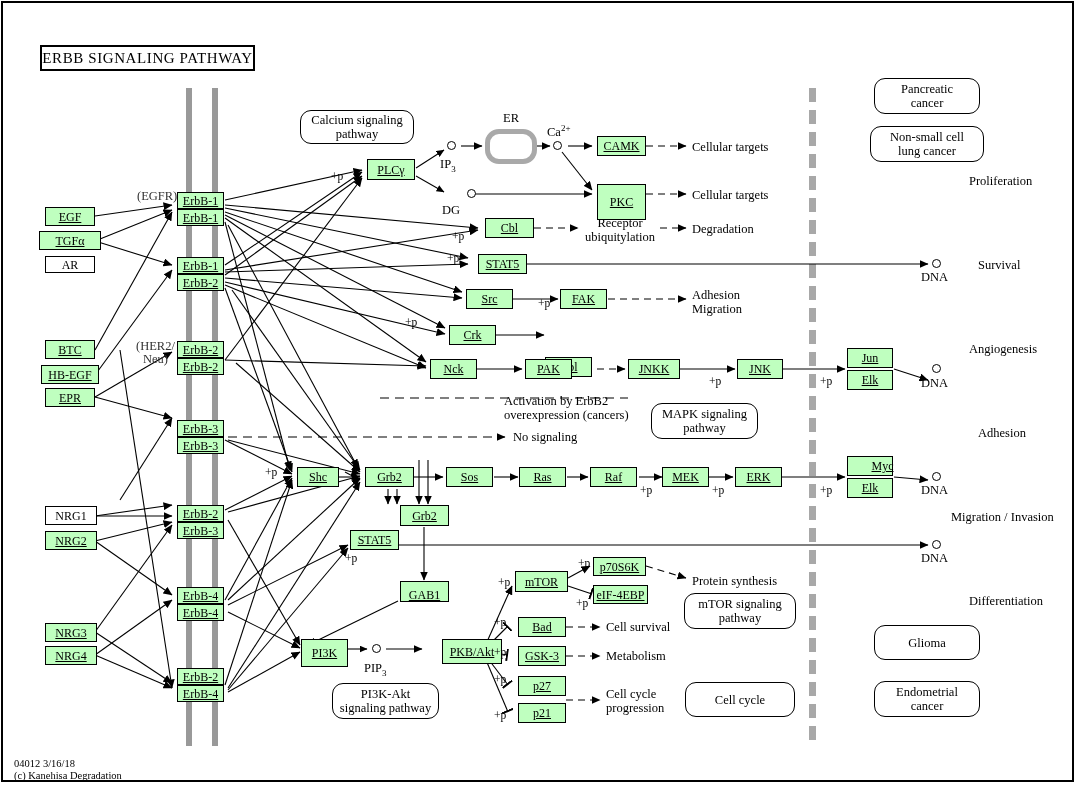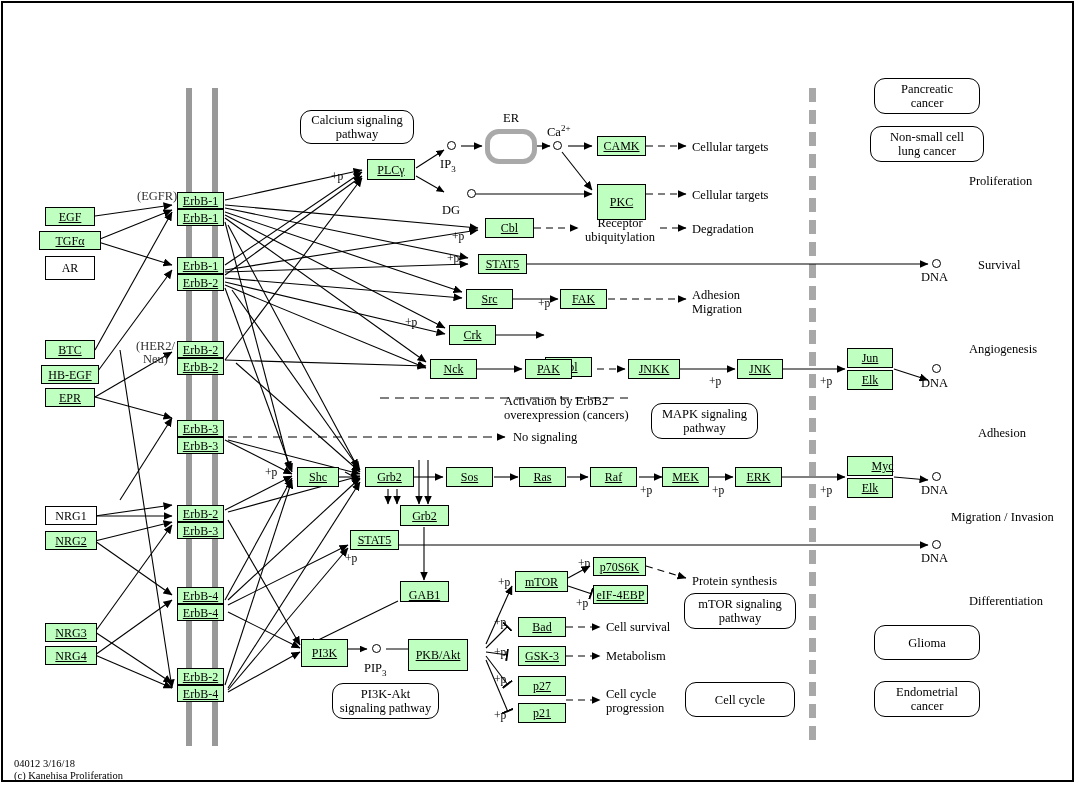--- a/index.html
+++ b/index.html
@@ -73,20 +73,21 @@
     position:absolute;width:9px;height:9px;border:1.6px solid #000;border-radius:50%;
     background:#fff;box-sizing:border-box;
   }
 </style>
 </head>
 <body>
 
 <div id="canvas">
   <div id="frame"></div>
 
+  <div class="title-box">ERBB  SIGNALING  PATHWAY</div>
 
   <div class="membrane" style="left:186px;top:88px;width:6px;height:658px;"></div>
   <div class="membrane" style="left:212px;top:88px;width:6px;height:658px;"></div>
 
   <div class="nucmem" style="left:809px;top:88px;height:658px;"></div>
 
   <div class="er" style="left:485px;top:129px;width:52px;height:35px;"></div>
   <div class="lbl c" style="left:485px;top:112px;width:52px;">ER</div>
 
   <svg class="wires" viewBox="0 0 1077 785">
@@ -256,21 +257,21 @@
   <div class="circ" style="left:932px;top:364px;"></div>
   <div class="circ" style="left:932px;top:472px;"></div>
   <div class="circ" style="left:932px;top:540px;"></div>
 
   <div class="node green" style="left:45px;top:207px;width:50px;height:19px;">
       <span>EGF</span>
     </div>
   <div class="node green" style="left:39px;top:231px;width:62px;height:19px;">
       <span>TGFα</span>
     </div>
-  <div class="node white nounder" style="left:45px;top:256px;width:50px;height:24px;">
+  <div class="node white nounder" style="left:45px;top:256px;width:50px;height:17px;">
       <span>AR</span>
     </div>
 
   <div class="node green" style="left:45px;top:340px;width:50px;height:19px;">
       <span>BTC</span>
     </div>
   <div class="node green" style="left:41px;top:365px;width:58px;height:19px;">
       <span>HB-EGF</span>
     </div>
   <div class="node green" style="left:45px;top:388px;width:50px;height:19px;">
@@ -431,21 +432,21 @@
     </div>
   <div class="node green" style="left:593px;top:557px;width:53px;height:19px;">
       <span>p70S6K</span>
     </div>
   <div class="node green" style="left:593px;top:585px;width:55px;height:19px;">
       <span>eIF-4EBP</span>
     </div>
   <div class="node green" style="left:301px;top:639px;width:47px;height:28px;">
       <span>PI3K</span>
     </div>
-  <div class="node green" style="left:408px;top:639px;width:60px;height:32px;">
+  <div class="node green" style="left:442px;top:639px;width:60px;height:25px;">
       <span>PKB/Akt</span>
     </div>
   <div class="node green" style="left:518px;top:617px;width:48px;height:20px;">
       <span>Bad</span>
     </div>
   <div class="node green" style="left:518px;top:646px;width:48px;height:20px;">
       <span>GSK-3</span>
     </div>
   <div class="node green" style="left:518px;top:676px;width:48px;height:20px;">
       <span>p27</span>
@@ -540,15 +541,15 @@
   <div class="plus" style="left:578px;top:557px;">+p</div>
   <div class="plus" style="left:498px;top:576px;">+p</div>
   <div class="plus" style="left:576px;top:597px;">+p</div>
   <div class="plus" style="left:494px;top:616px;">+p</div>
   <div class="plus" style="left:494px;top:646px;">+p</div>
   <div class="plus" style="left:494px;top:673px;">+p</div>
   <div class="plus" style="left:494px;top:709px;">+p</div>
 
   <div class="footer" style="left:14px;top:758px;">
     <div>04012 3/16/18</div>
-    <div>(c) Kanehisa Proliferation</div>
+    <div>(c) Kanehisa Degradation</div>
   </div>
 </div>
 
 </body></html>

